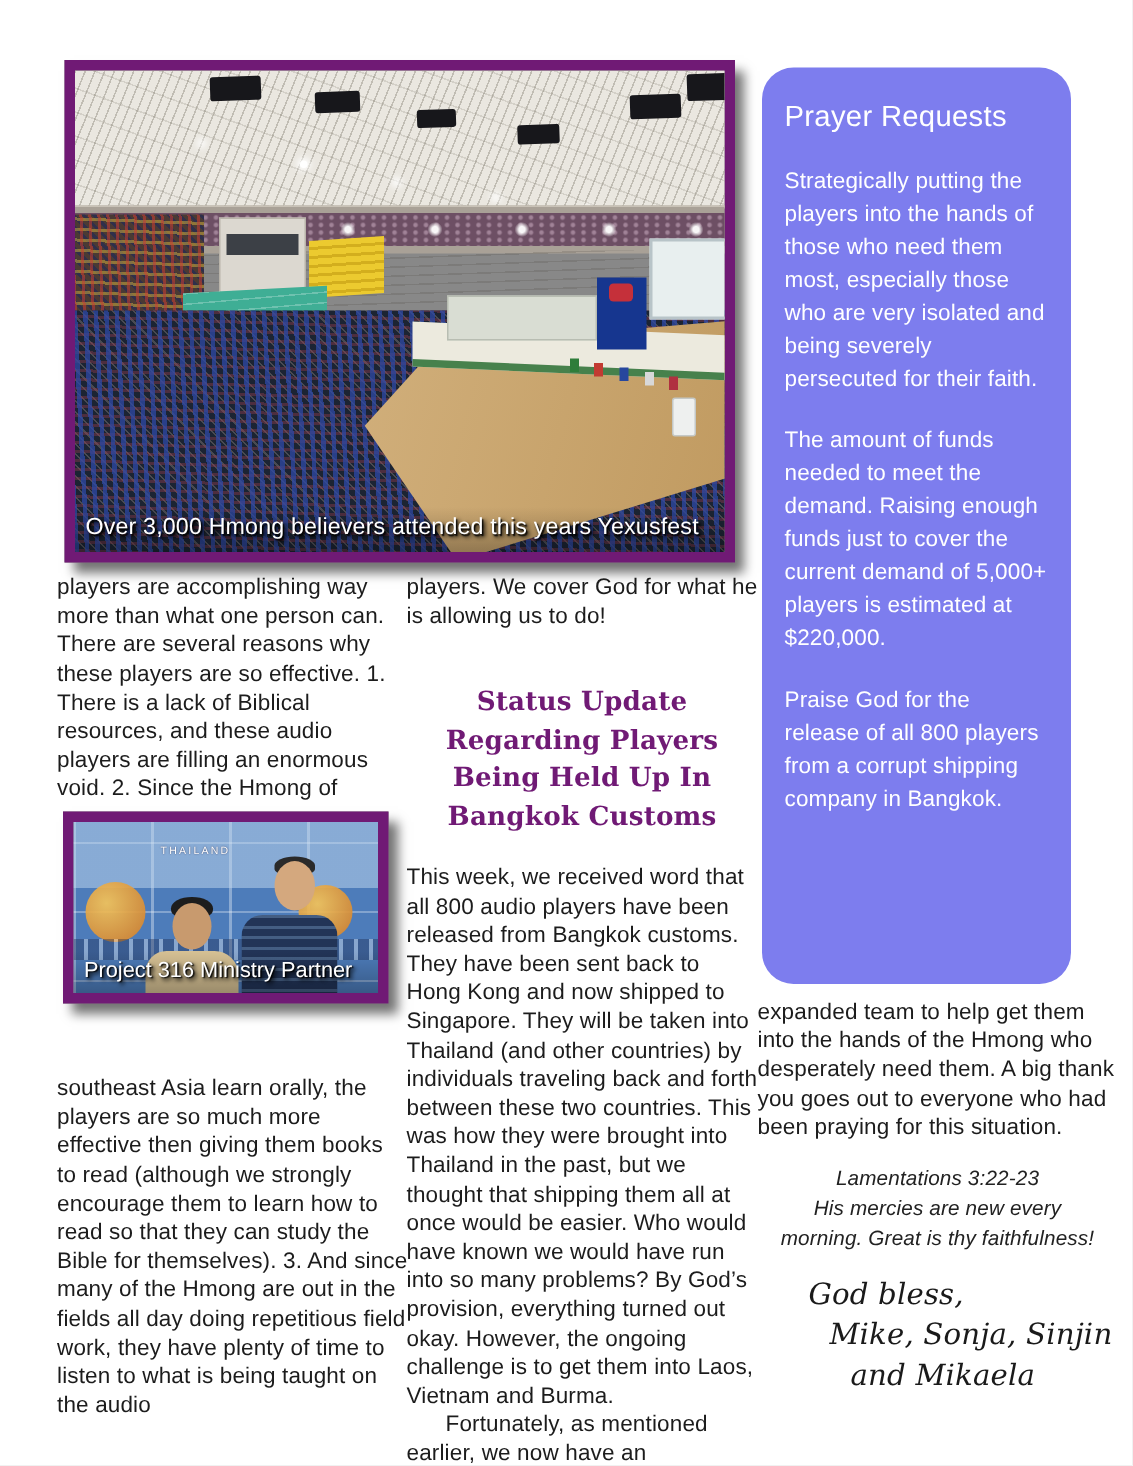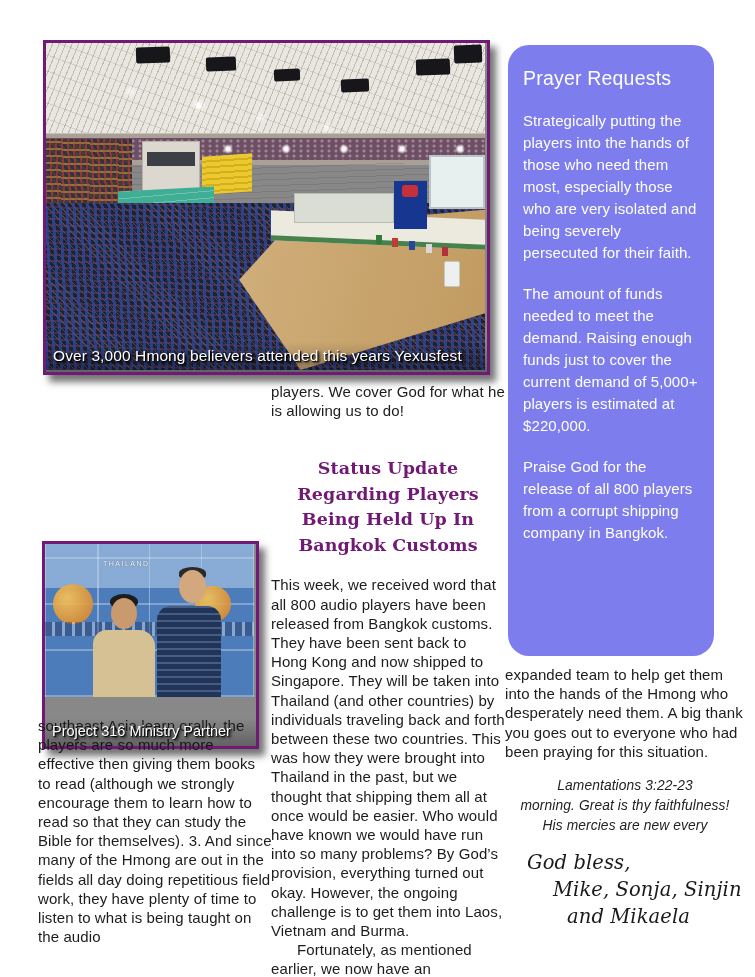--- a/index.html
+++ b/index.html
@@ -37,32 +37,32 @@
   .sidebar p { font-size: 15px; line-height: 22px; margin-bottom: 19px; letter-spacing: 0.1px; margin-top: 14px; }
 
   
   .col-right { position: absolute; left: 505px; top: 665px; width: 240px; }
   .scripture { margin-top: 15px; text-align: center; font-style: italic; font-size: 13.8px; line-height: 20px; color: #222; }
   .signature {
     margin-top: 13px;
     font-family: "DejaVu Serif", "Liberation Serif", serif;
     font-style: italic; font-size: 19.5px; line-height: 27px; color: #1a1a1a;
   }
-  .sig-1 { margin-left: 22px; }
+  .sig-1 { margin-left: 34px; }
   .sig-2 { margin-left: 48px; }
   .sig-3 { margin-left: 62px; }
 
   
   figure.photoframe {
-    position: absolute; border: 3px solid #701a75;
+    position: absolute; border: 7px solid #701a75;
     box-shadow: 6px 7px 7px rgba(0,0,0,0.55);
     overflow: hidden; background: #888;
   }
   .photo-main { left: 43px; top: 40px; width: 447px; height: 335px; }
-  .photo-partner { left: 42px; top: 541px; width: 217px; height: 208px; }
+  .photo-partner { left: 42px; top: 541px; width: 217px; height: 128px; }
   .photo-caption {
     position: absolute; left: 0; right: 0; bottom: 0; z-index: 40;
     color: #fff; padding: 5px 7px 7px 7px;
     text-shadow: 1px 1px 1px #000, 2px 2px 3px #000;
     background: linear-gradient(rgba(0,0,0,0), rgba(0,0,0,0.28));
     white-space: nowrap;
   }
   .photo-main .photo-caption { font-size: 15.5px; letter-spacing: 0.1px; }
   .photo-partner .photo-caption { font-size: 14.5px; }
 
@@ -201,20 +201,21 @@
     <figcaption class="photo-caption">Over 3,000 Hmong believers attended this years Yexusfest</figcaption>
   </figure>
 
   <aside class="sidebar">
     <h2>Prayer Requests</h2>
     <p>Strategically putting the players into the hands of those who need them most, especially those who are very isolated and being severely persecuted for their faith.</p>
     <p>The amount of funds needed to meet the demand.  Raising enough funds just to cover the current demand of 5,000+ players is estimated at $220,000.</p>
     <p>Praise God for the release of all 800 players from a corrupt shipping company in Bangkok.</p>
   </aside>
 
+  <div class="bodytext col-left-p1">players are accomplishing way more than what one person can. There are several reasons why these players are so effective. 1. There is a lack of Biblical resources, and these audio players are filling an enormous void. 2. Since the Hmong of</div>
 
   <figure class="photoframe photo-partner">
     <div class="pp-wall"></div>
     <div class="pp-circle c1"></div>
     <div class="pp-circle c2"></div>
     <div class="pp-poster-text">THAILAND</div>
     <div class="pp-photo-strip"></div>
     <div class="pp-torso-l"></div>
     <div class="pp-hair-l"></div>
     <div class="pp-head-l"></div>
@@ -230,22 +231,22 @@
     <p>players.  We cover God for what he is allowing us to do!</p>
     <h3 class="mid-heading">Status Update Regarding Players Being Held Up In Bangkok Customs</h3>
     <p>This week, we received word that all 800 audio players have been released from Bangkok customs. They have been sent back to Hong Kong and now shipped to Singapore.  They will be taken into Thailand (and other countries) by individuals traveling back and forth between these two countries. This was how they were brought into Thailand in the past, but we thought that shipping them all at once would be easier. Who would have known we would have run into so many problems? By God’s provision, everything turned out okay. However, the ongoing challenge is to get them into Laos, Vietnam and Burma.</p>
     <p class="indent-para">Fortunately, as mentioned earlier, we now have an</p>
   </div>
 
   <div class="bodytext col-right">
     <p>expanded team to help get them into the hands of the Hmong who desperately need them. A big thank you goes out to everyone who had been praying for this situation.</p>
     <div class="scripture">
       <div>Lamentations 3:22-23</div>
+      <div>His mercies are new every</div>
       <div>morning. Great is thy faithfulness!</div>
-      <div>His mercies are new every</div>
     </div>
     <div class="signature">
       <div class="sig-1">God bless,</div>
       <div class="sig-2">Mike, Sonja, Sinjin</div>
       <div class="sig-3">and Mikaela</div>
     </div>
   </div>
 
 </div>
 

